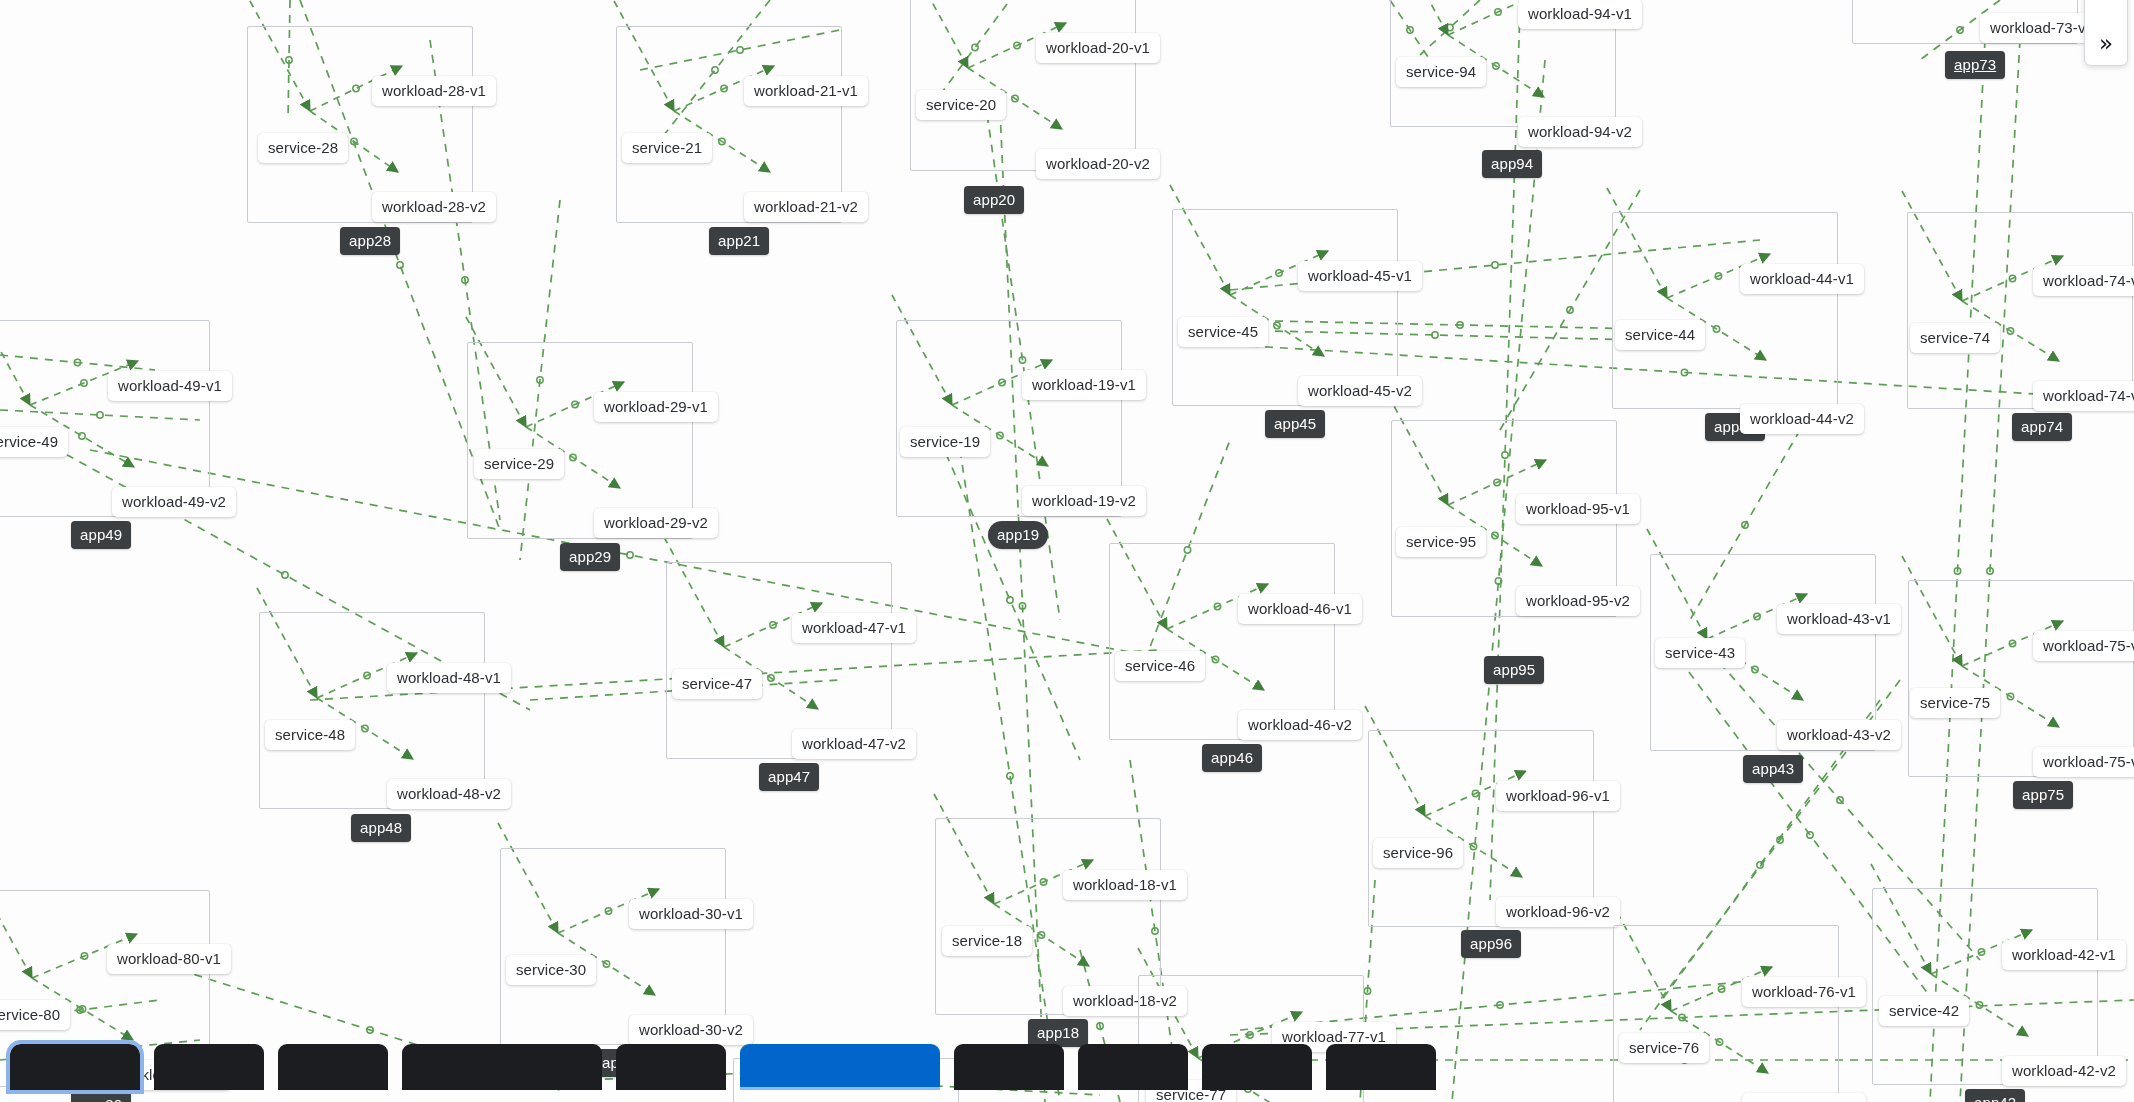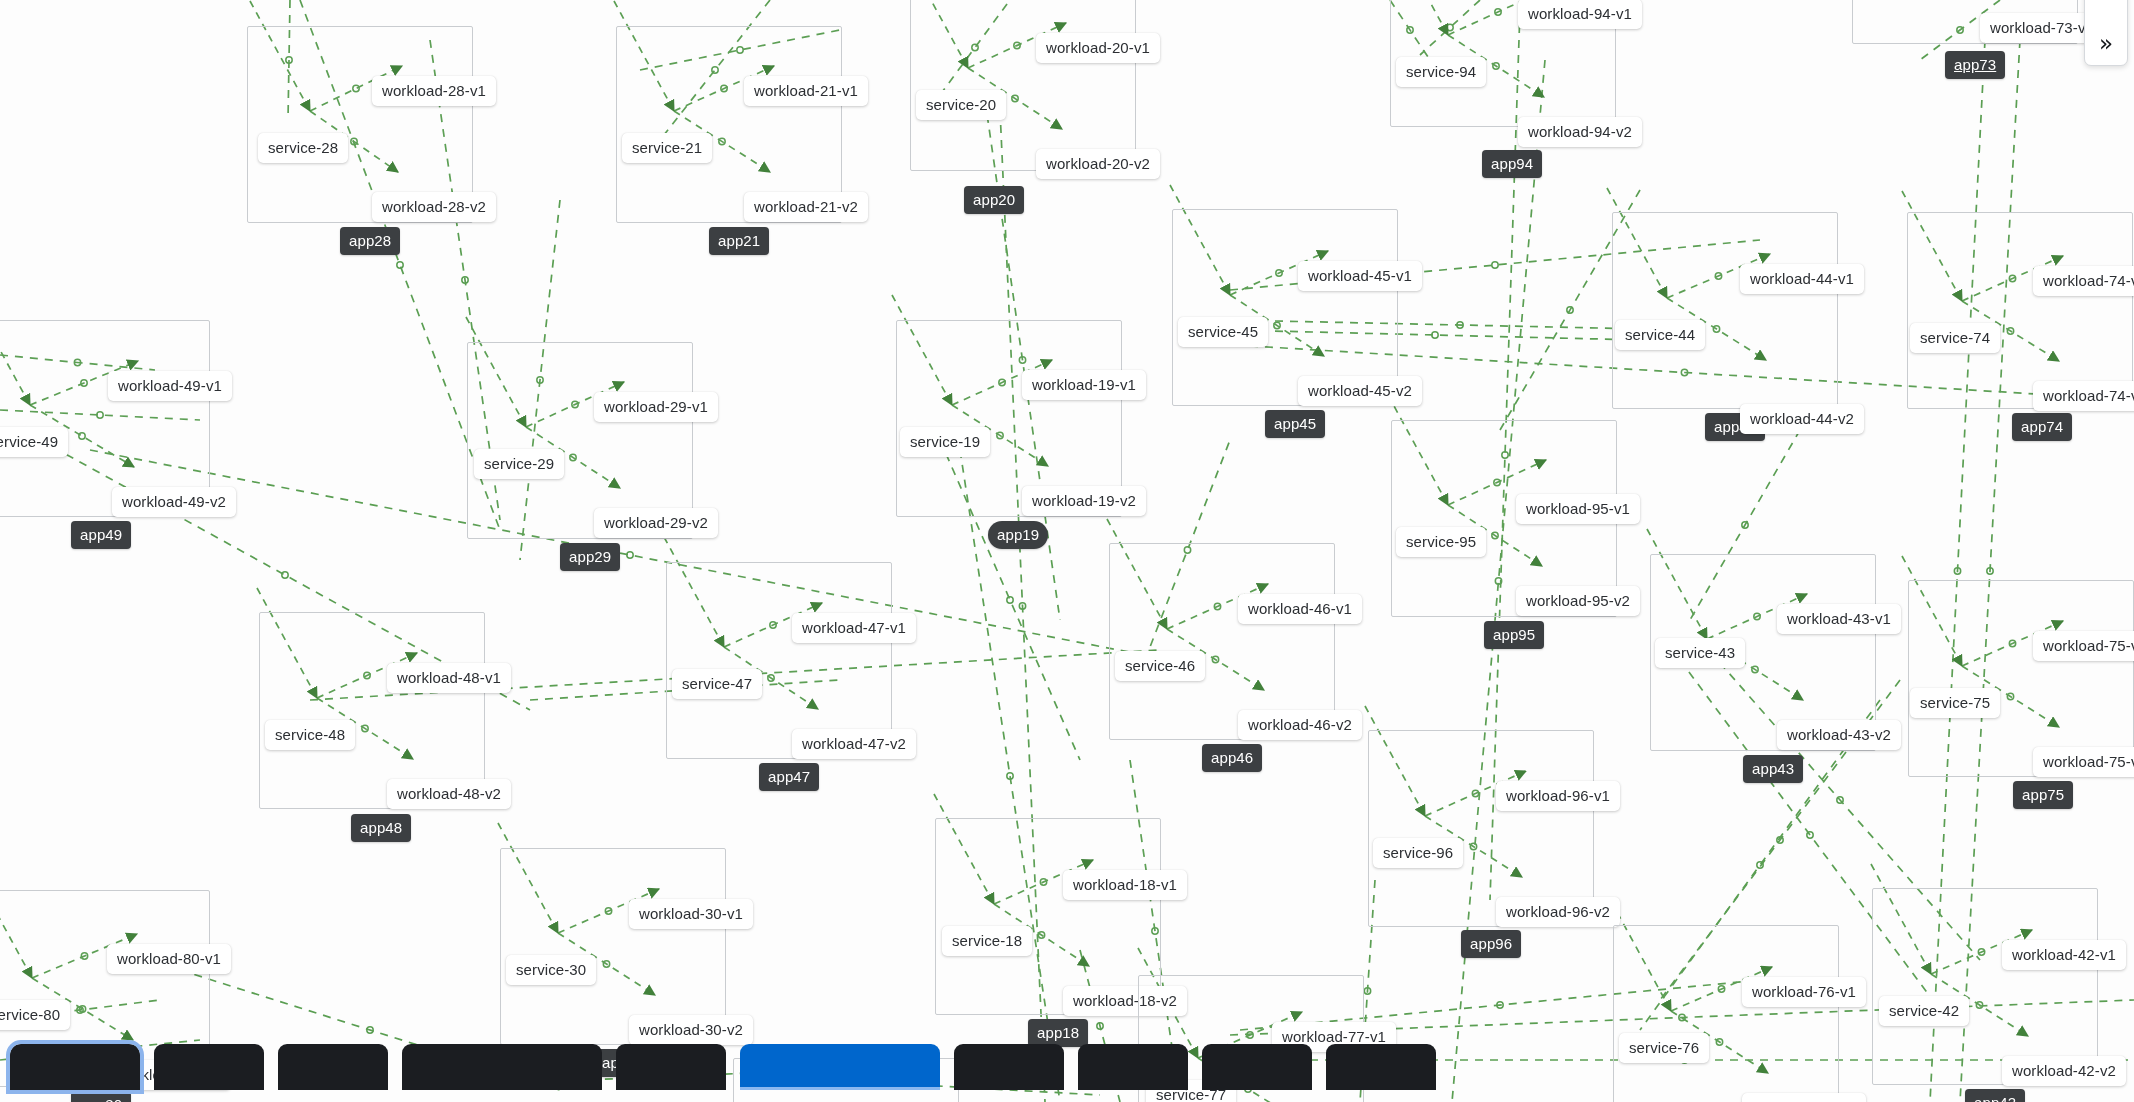--- a/index.html
+++ b/index.html
@@ -387,21 +387,21 @@
       <div class="app-badge" style="left: 1705px; top: 413px;">app44</div>
       <div class="node-label" style="left: 1615px; top: 320px;">service-44</div>
       <div class="node-label" style="left: 1740px; top: 264px;">workload-44-v1</div>
       <div class="node-label" style="left: 1740px; top: 380px; margin-top: 24px;">workload-44-v2</div>
       <div class="app-group" style="left: 1907px; top: 212px; width: 226px; height: 197px;"></div>
       <div class="app-badge" style="left: 2012px; top: 413px;">app74</div>
       <div class="node-label" style="left: 1910px; top: 323px;">service-74</div>
       <div class="node-label" style="left: 2033px; top: 266px;">workload-74-v1</div>
       <div class="node-label" style="left: 2033px; top: 381px;">workload-74-v2</div>
       <div class="app-group" style="left: 1391px; top: 420px; width: 226px; height: 197px;"></div>
-      <div class="app-badge" style="left: 1484px; top: 621px;">app95</div>
+      <div class="app-badge" style="left: 1484px; top: 656px;">app95</div>
       <div class="node-label" style="left: 1396px; top: 527px;">service-95</div>
       <div class="node-label" style="left: 1516px; top: 470px; margin-top: 24px;">workload-95-v1</div>
       <div class="node-label" style="left: 1516px; top: 586px;">workload-95-v2</div>
       <div class="app-group" style="left: 666px; top: 562px; width: 226px; height: 197px;"></div>
       <div class="app-badge" style="left: 759px; top: 763px;">app47</div>
       <div class="node-label" style="left: 672px; top: 669px;">service-47</div>
       <div class="node-label" style="left: 792px; top: 613px;">workload-47-v1</div>
       <div class="node-label" style="left: 792px; top: 729px;">workload-47-v2</div>
       <div class="app-group" style="left: 1109px; top: 543px; width: 226px; height: 197px;"></div>
       <div class="app-badge" style="left: 1202px; top: 744px; text-align: right;">app46</div>

